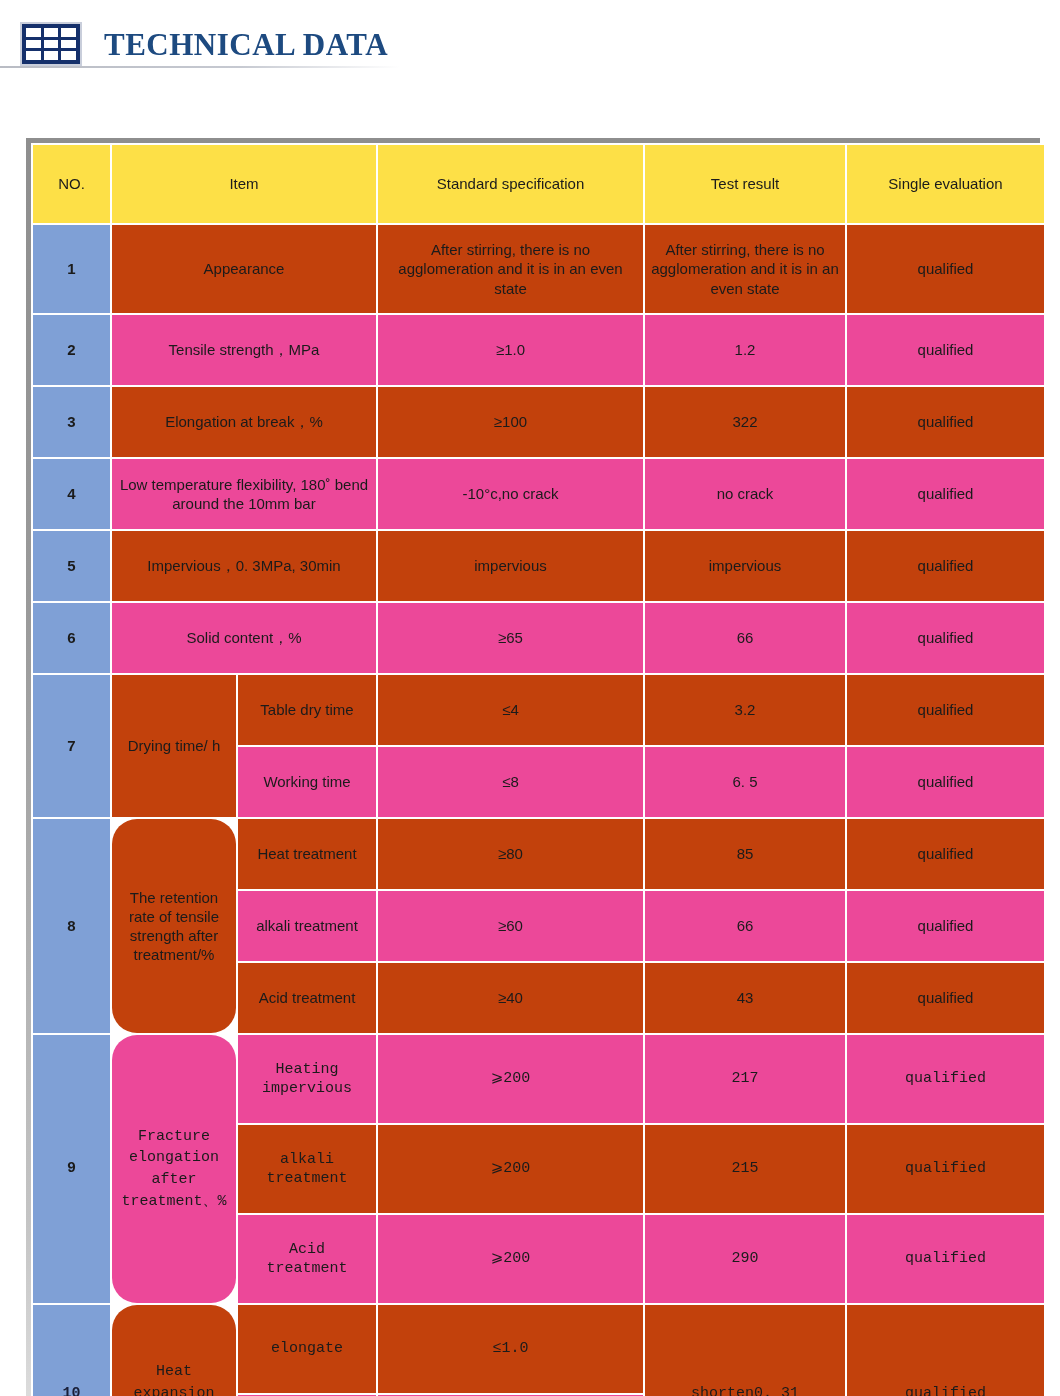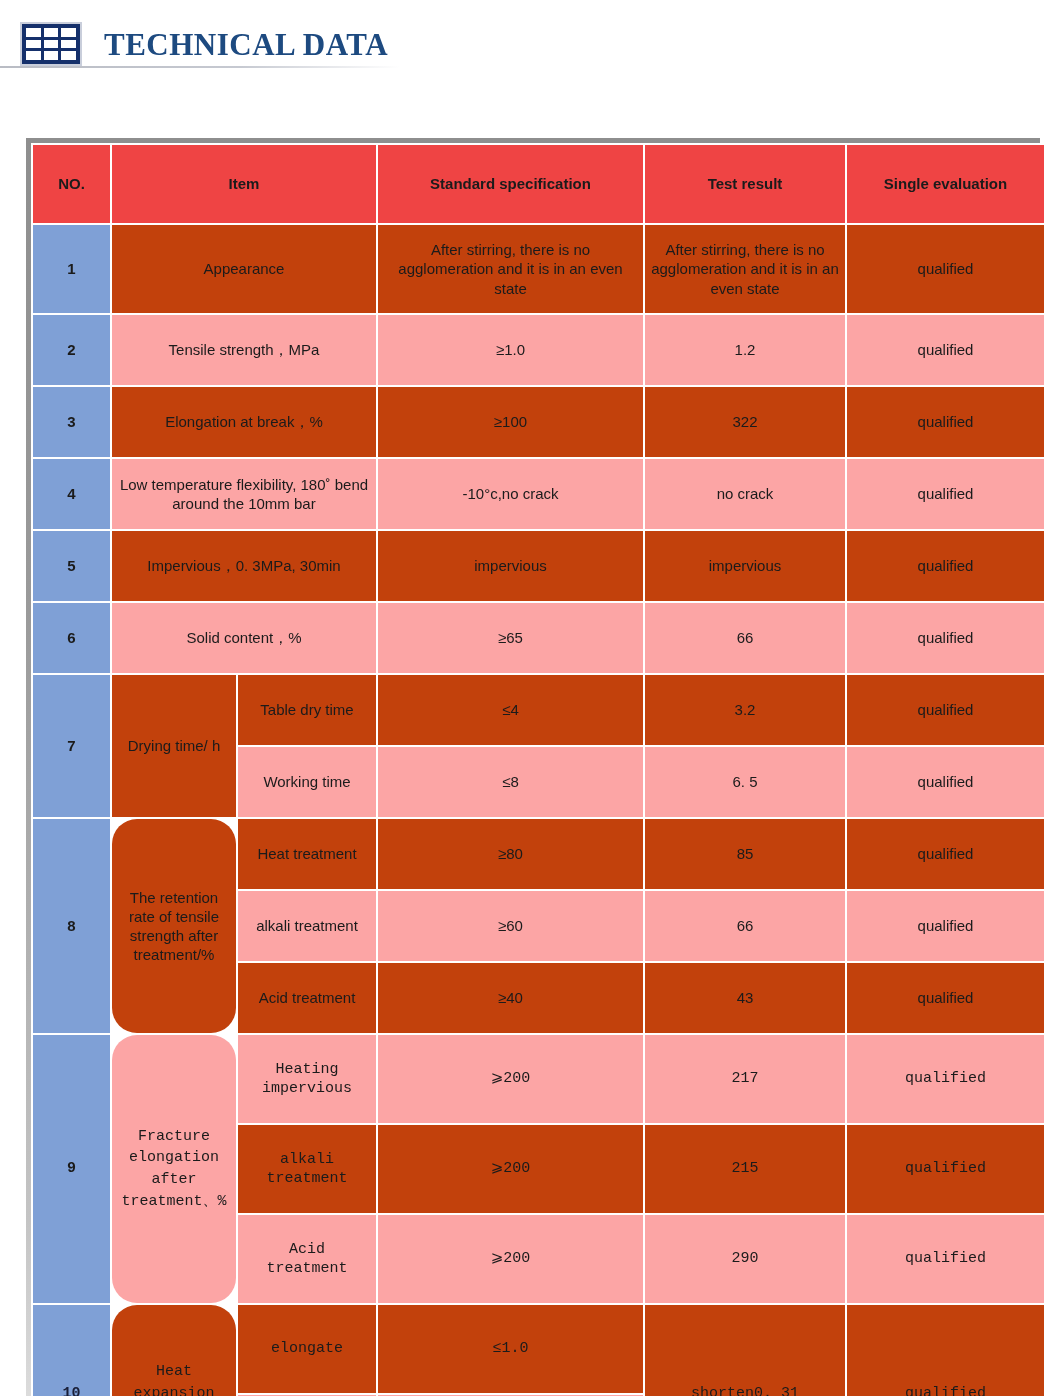--- a/index.html
+++ b/index.html
@@ -88,23 +88,23 @@
   
   col.c-no    { width: 77px; }
   col.c-item  { width: 124px; }
   col.c-sub   { width: 138px; }
   col.c-std   { width: 265px; }
   col.c-res   { width: 200px; }
   col.c-eval  { width: 197px; }
 
   
   thead th {
-    background: #ef4444;
+    background: #fde047;
     color: #ffffff;
-    font-weight: bold;
+    font-weight: normal;
     font-size: 17px;
     height: 70px;
   }
 
   
   td.no-cell {
     background: #7fa0d6;
     color: #ffffff;
     font-weight: bold;
     font-size: 14px;
@@ -113,21 +113,21 @@
     font-family: "Liberation Mono", monospace;
     font-weight: bold;
     font-size: 15px;
   }
   td.no-cell.dark {
     color: #1a1f38;
   }
 
   
   .band-a { background: #c2410c; }
-  .band-b { background: #fca5a5; }
+  .band-b { background: #ec4899; }
 
   
   td.mono-cell {
     font-family: "Liberation Mono", monospace;
     font-size: 14px;
     color: #2a2a2a;
   }
   td.item-left {
     text-align: left;
     padding-left: 8px;

